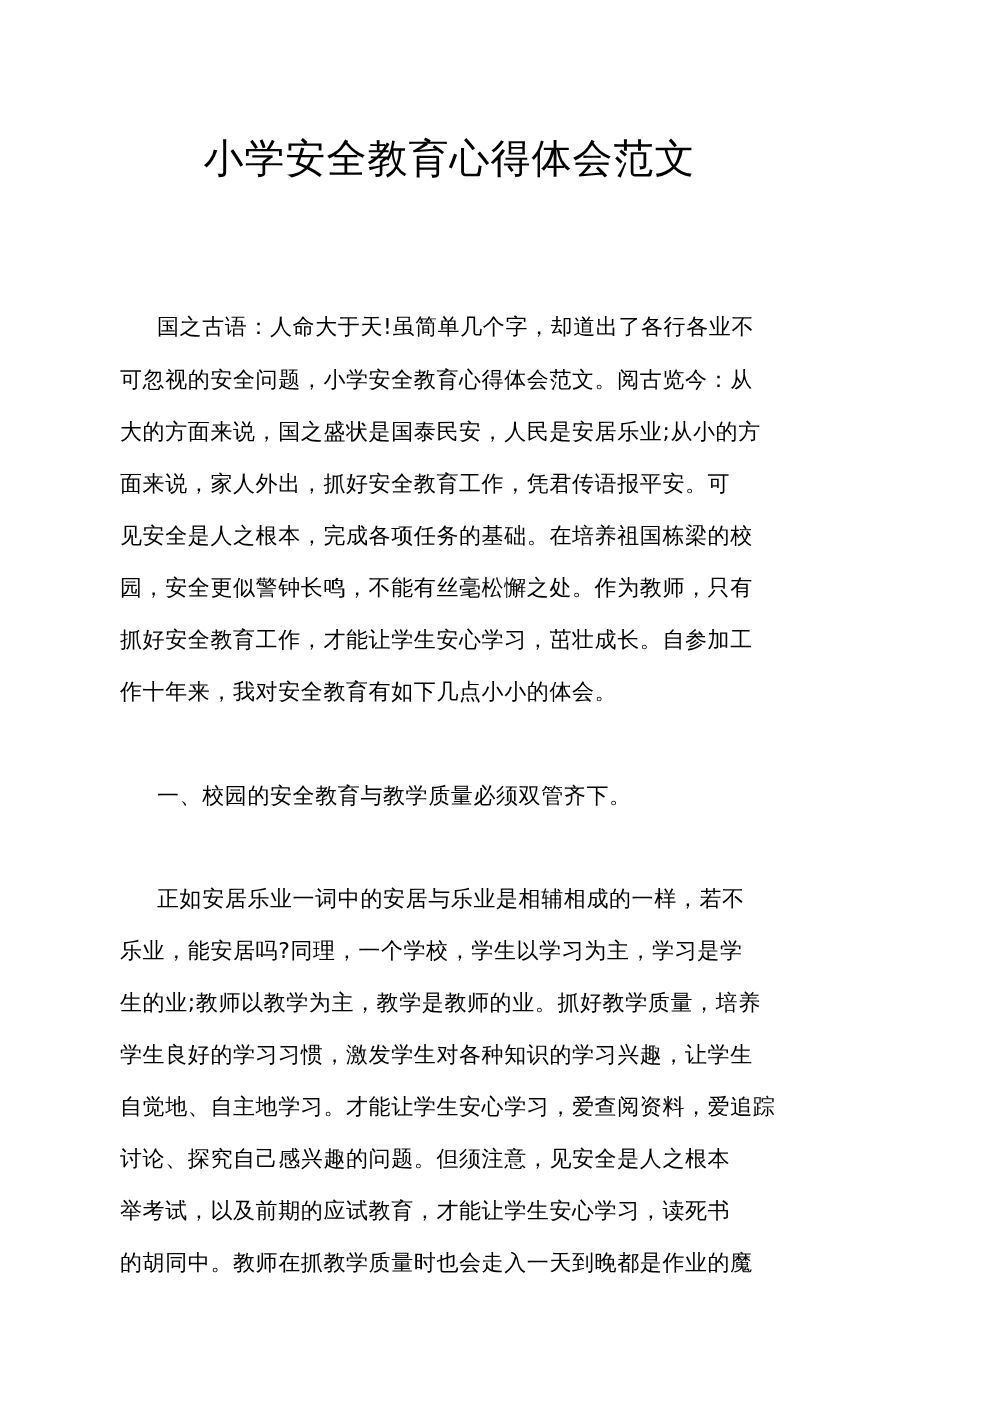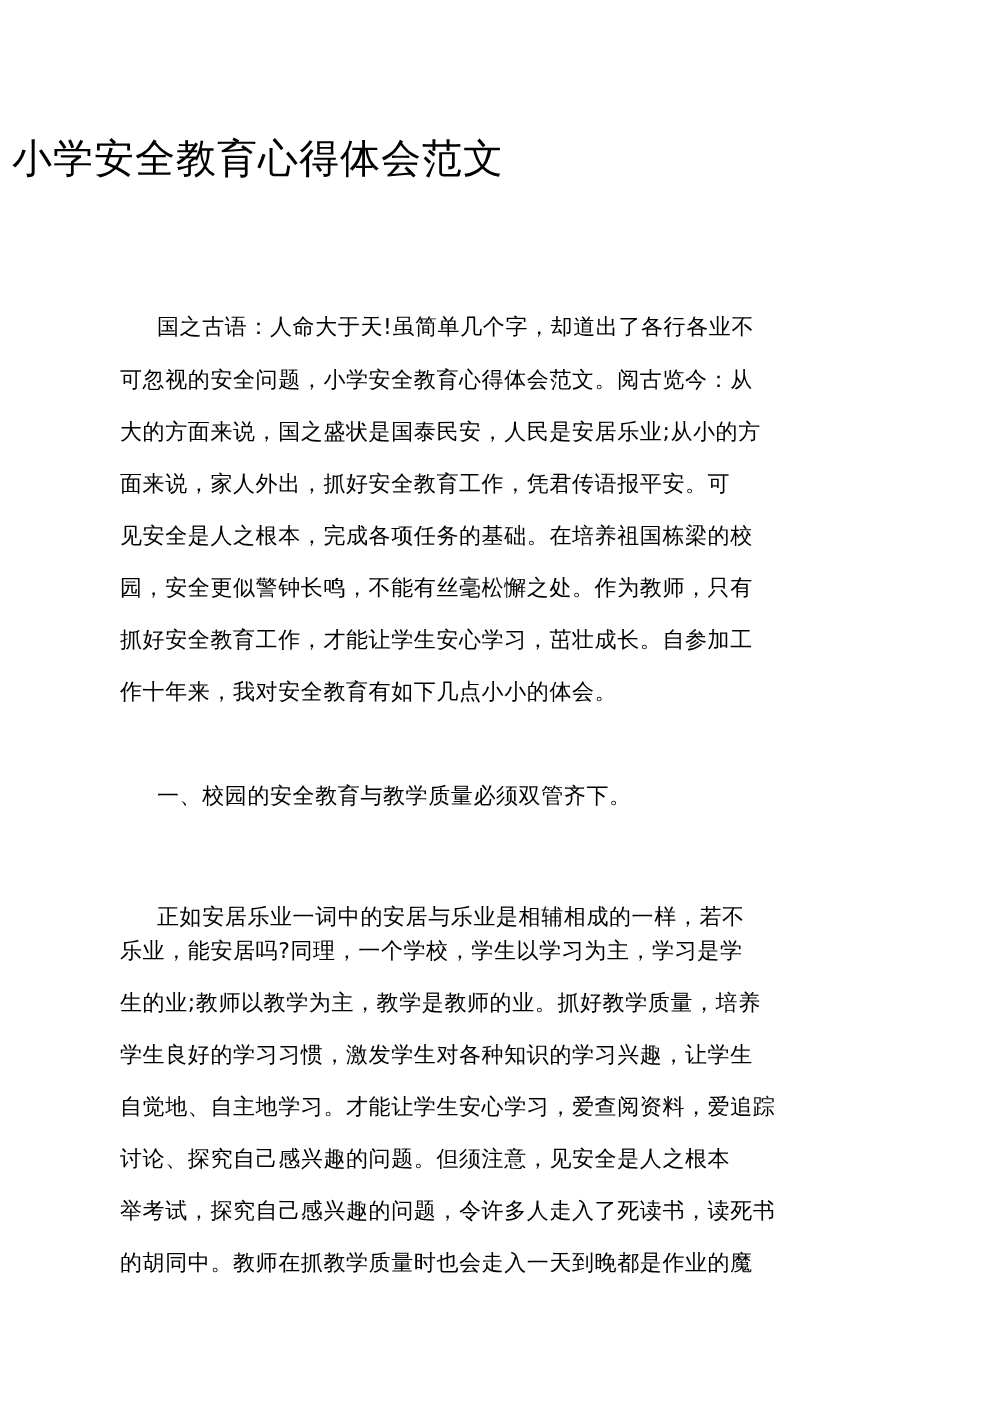--- a/index.html
+++ b/index.html
@@ -17,24 +17,24 @@
     }
     .page {
       position: absolute;
       left: 0; top: 0;
       width: 993px;
       height: 1404px;
       background: #ffffff;
     }
     .title {
       position: absolute;
-      left: 12px;
+      left: 1px;
       top: 130px;
       width: 897px;
-      text-align: left;
+      text-align: center;
       font-size: 40px;
       line-height: 56px;
       letter-spacing: 1px;
       font-family: "DejaVu Serif", "Liberation Serif", serif;
     }
     .line {
       position: absolute;
       left: 120px;
       width: 760px;
       font-size: 22px;
@@ -61,23 +61,23 @@
     <div class="line" style="top:570px">园，安全更似警钟长鸣，不能有丝毫松懈之处。作为教师，只有</div>
     <div class="line" style="top:622px">抓好安全教育工作，才能让学生安心学习，茁壮成长。自参加工</div>
     <div class="line" style="top:674px">作十年来，我对安全教育有如下几点小小的体会。</div>
   </div>
 
   <div>
     <div class="line indent" style="top:778px">一、校园的安全教育与教学质量必须双管齐下。</div>
   </div>
 
   <div>
-    <div class="line indent" style="top:899px">正如安居乐业一词中的安居与乐业是相辅相成的一样，若不</div>
+    <div class="line indent" style="top:881px">正如安居乐业一词中的安居与乐业是相辅相成的一样，若不</div>
     <div class="line" style="top:933px">乐业，能安居吗?同理，一个学校，学生以学习为主，学习是学</div>
     <div class="line" style="top:985px">生的业;教师以教学为主，教学是教师的业。抓好教学质量，培养</div>
     <div class="line" style="top:1037px">学生良好的学习习惯，激发学生对各种知识的学习兴趣，让学生</div>
     <div class="line" style="top:1089px">自觉地、自主地学习。才能让学生安心学习，爱查阅资料，爱追踪</div>
     <div class="line" style="top:1141px">讨论、探究自己感兴趣的问题。但须注意，见安全是人之根本</div>
-    <div class="line" style="top:1193px">举考试，探究自己感兴趣的问题，令许多人走入了死读书，读死书</div>
+    <div class="line" style="top:1193px">举考试，以及前期的应试教育，才能让学生安心学习，读死书</div>
     <div class="line" style="top:1245px">的胡同中。教师在抓教学质量时也会走入一天到晚都是作业的魔</div>
   </div>
 
 </div>
 
 </body></html>

